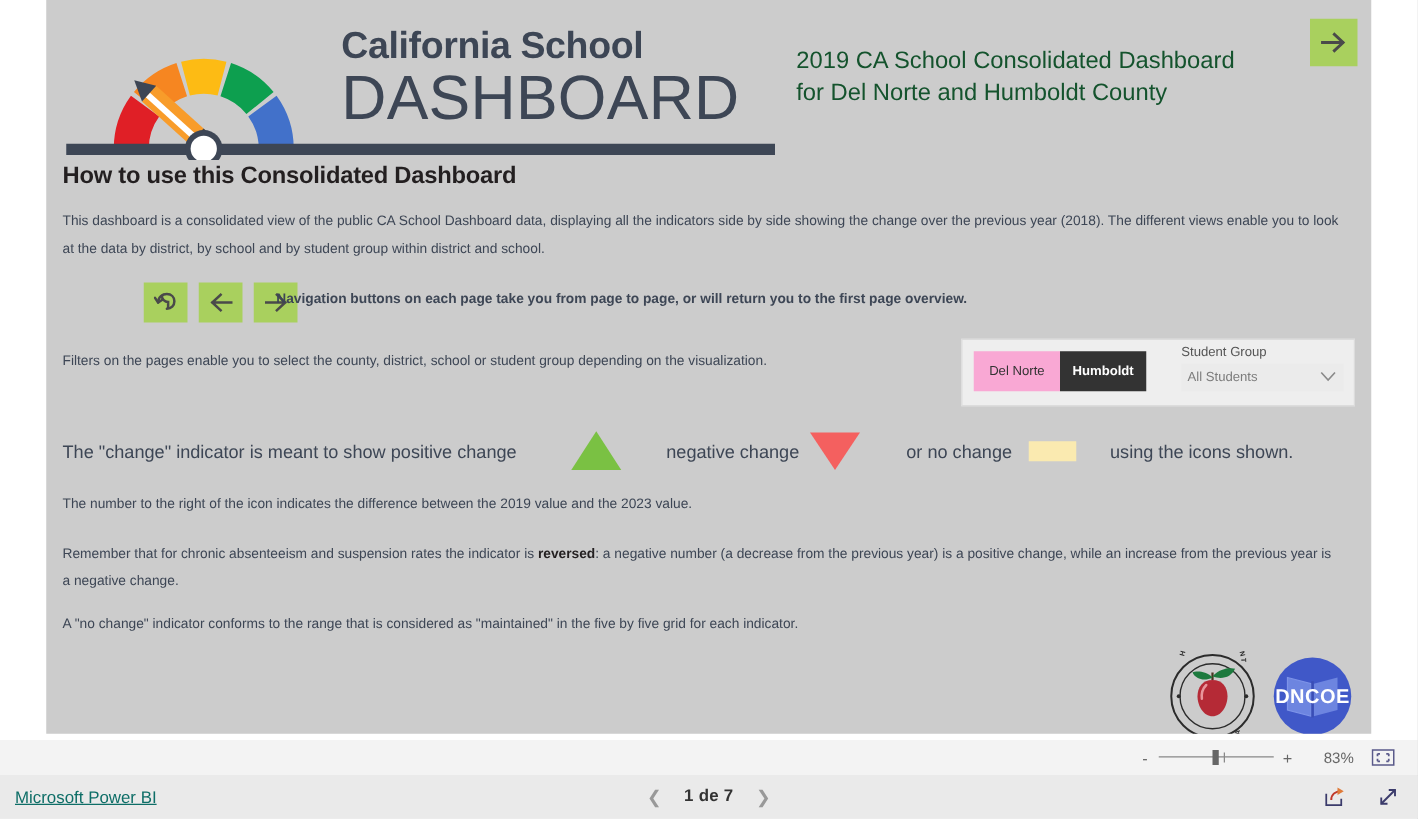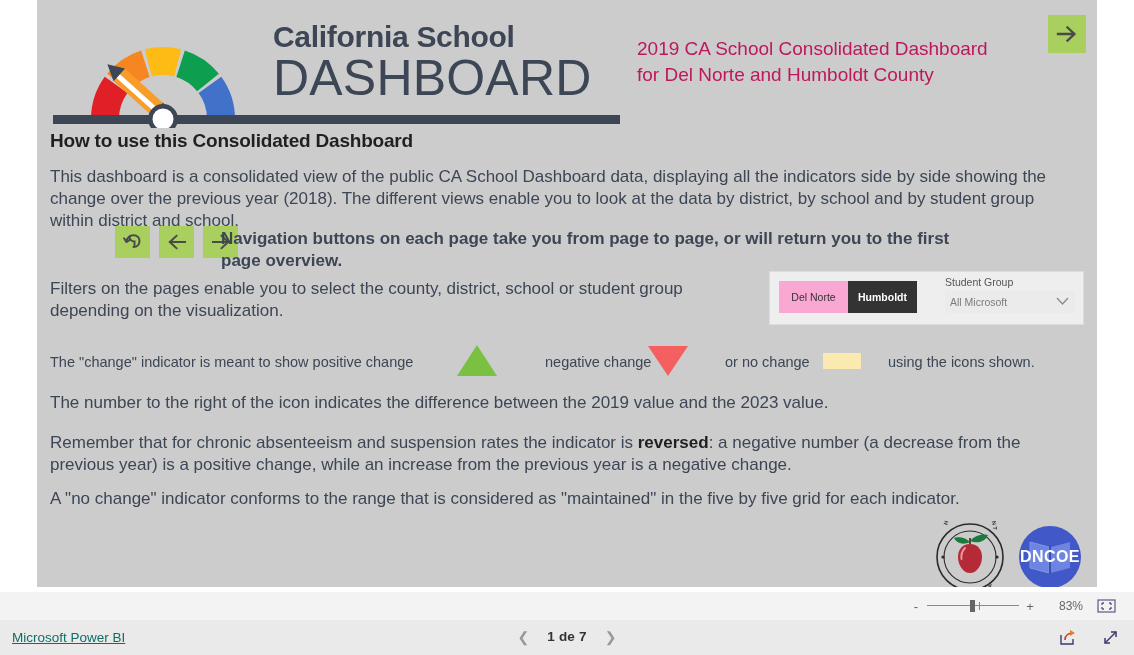--- a/index.html
+++ b/index.html
@@ -67,21 +67,21 @@
     font-weight: normal;
     letter-spacing: 0.2px;
     display: block;
     margin-top: 1px;
   }
   #header-title {
     position: absolute;
     left: 600px;
     top: 36px;
     width: 400px;
-    color: #be185d;
+    color: #14532d;
     font-size: 19px;
     line-height: 26px;
   }
   #header-title span { display: block; }
 
   #next-page-btn {
     position: absolute;
     left: 1011px;
     top: 15px;
     width: 38px;
@@ -108,21 +108,21 @@
     left: 13px;
     top: 10px;
     font-size: 19px;
     font-weight: bold;
     color: #231f20;
     letter-spacing: -0.2px;
   }
   .para {
     position: absolute;
     color: #3d4655;
-    font-size: 17px;
+    font-size: 11px;
     line-height: 22px;
   }
   #para-intro { left: 13px; top: 46px; width: 1028px; }
   #para-nav   { left: 184px; top: 108px; width: 760px; font-weight: bold; }
   #para-filters { left: 13px; top: 158px; width: 700px; }
   #para-number  { left: 13px; top: 272px; width: 900px; }
   #para-reversed{ left: 13px; top: 312px; width: 1020px; }
   #para-nochange{ left: 13px; top: 368px; width: 1020px; }
   #para-change-row {
     position: absolute;
@@ -131,21 +131,21 @@
     height: 34px;
   }
   #para-change-row .seg {
     position: absolute;
     color: #3d4655;
     font-size: 14.5px;
     line-height: 22px;
     white-space: nowrap;
   }
   .seg-a { left: 0px;   top: 6px; }
-  .seg-b { left: 495px; top: 6px; text-align: right; }
+  .seg-b { left: 483px; top: 6px; text-align: right; }
   .seg-c { left: 675px; top: 6px; }
   .seg-d { left: 838px; top: 6px; }
 
   .tri-up {
     position: absolute;
     left: 407px; top: 0px;
     width: 0; height: 0;
     border-left: 20px solid transparent;
     border-right: 20px solid transparent;
     border-bottom: 31px solid #7ac143;
@@ -461,21 +461,21 @@
       <div class="para" id="para-filters">Filters on the pages enable you to select the county, district, school or student group depending on the visualization.</div>
 
       <div id="filter-panel">
         <div id="toggle-group">
           <button class="toggle-btn off">Del Norte</button>
           <button class="toggle-btn on">Humboldt</button>
         </div>
         <div id="student-group-filter">
           <span id="student-group-label">Student Group</span>
           <div id="student-group-select">
-            <span id="student-group-value">All Microsoft</span>
+            <span id="student-group-value">All Students</span>
             <svg id="chevron-down" width="13" height="9" viewBox="0 0 13 9">
               <path d="M1 1 L6.5 7 L12 1" stroke="#8a8a8a" stroke-width="1.3" fill="none"></path>
             </svg>
           </div>
         </div>
       </div>
 
       <div id="para-change-row">
         <span class="seg seg-a">The "change" indicator is meant to show positive change</span>
         <div class="tri-up"></div>

